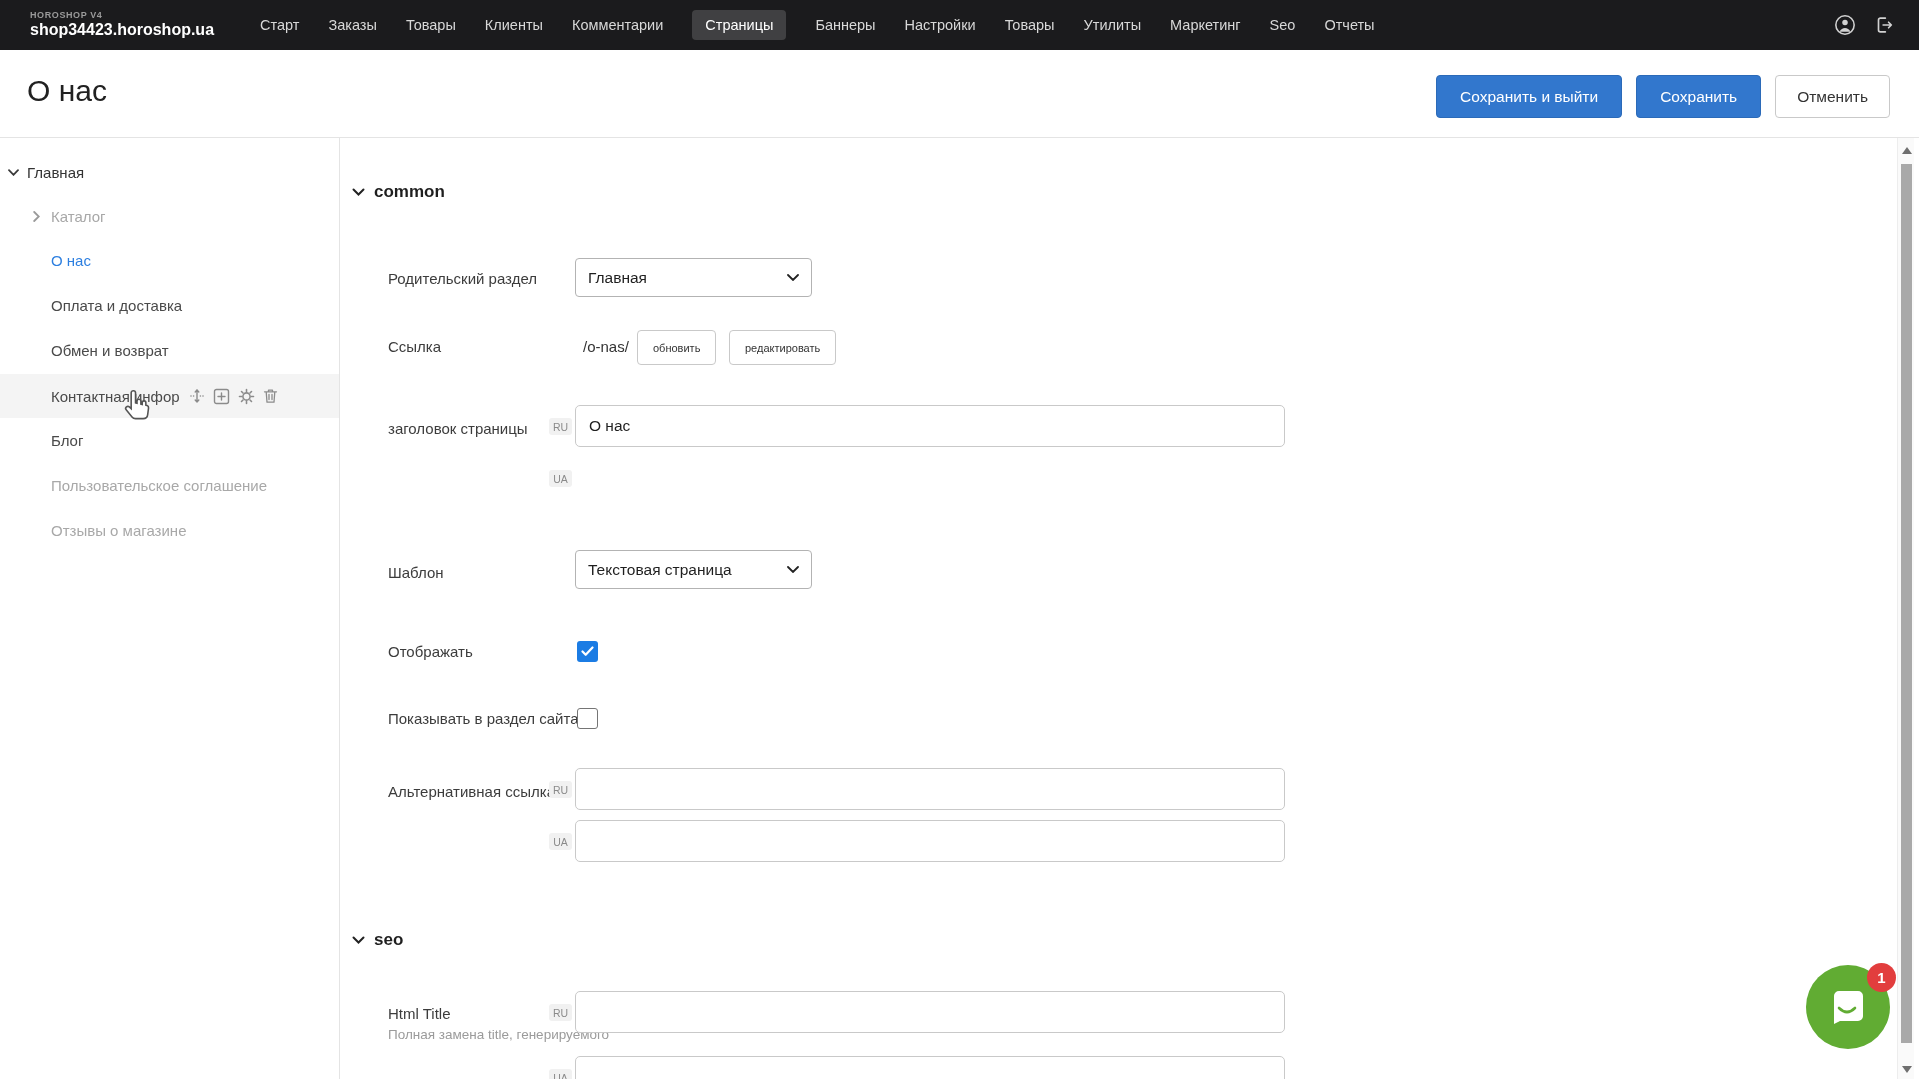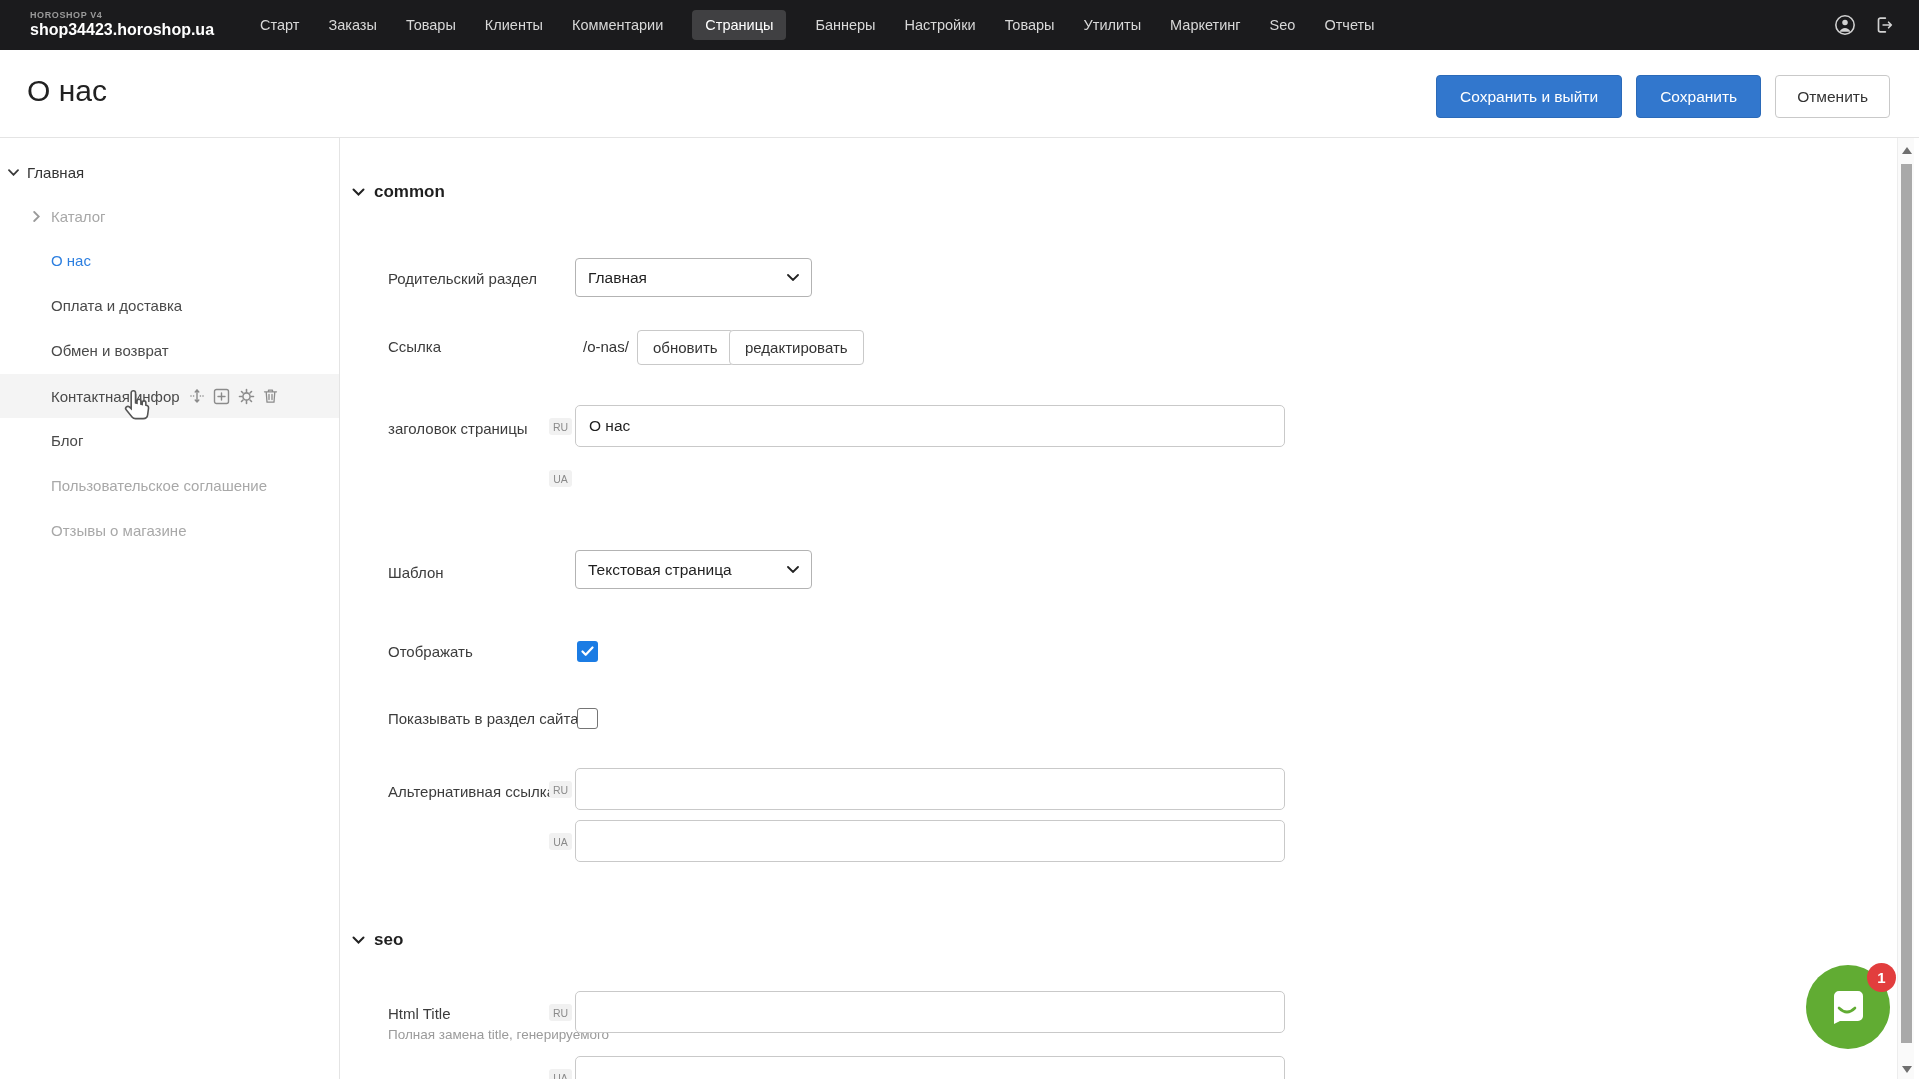--- a/index.html
+++ b/index.html
@@ -56,21 +56,21 @@
     font-size:15.5px; color:#1f1f1f; cursor:pointer; }
   .selectbox svg { margin-left:auto; }
   .tinput { position:absolute; left:235px; width:710px; height:42px; border:1px solid #c9c9c9;
     border-radius:5px; font-size:15.5px; color:#1f1f1f; padding:0 13px; outline:none;
     font-family:inherit; background:#fff; }
   .langbadge { position:absolute; left:209px; width:23px; height:17px; background:#f1f1f1;
     border-radius:3px; font-size:10.5px; color:#8a8a8a; display:flex; align-items:center;
     justify-content:center; }
   .linkpath { position:absolute; left:243px; font-size:15px; color:#333; }
   .minibtn { position:absolute; height:35px; background:#fff; border:1px solid #c9c9c9;
-    border-radius:4px; font-size:15px; color:#333; display:flex; align-items:center;
+    border-radius:4px; font-size:11px; color:#333; display:flex; align-items:center;
     padding:0 15px; cursor:pointer; }
   .checkbox { position:absolute; left:237px; width:21px; height:21px; border-radius:3px;
     cursor:pointer; }
   .checkbox.on { background:#1b7ce4; display:flex; align-items:center; justify-content:center; }
   .checkbox.off { background:#fff; border:1.6px solid #757575; }
 
   
   .scrollbar { position:absolute; left:1897px; top:138px; width:17px; height:941px; background:#fafafa;
     border-left:1px solid #ededed; }
   .sb-thumb { position:absolute; left:3px; top:26px; width:11px; height:879px; background:#a9a9a9; cursor:pointer; }

